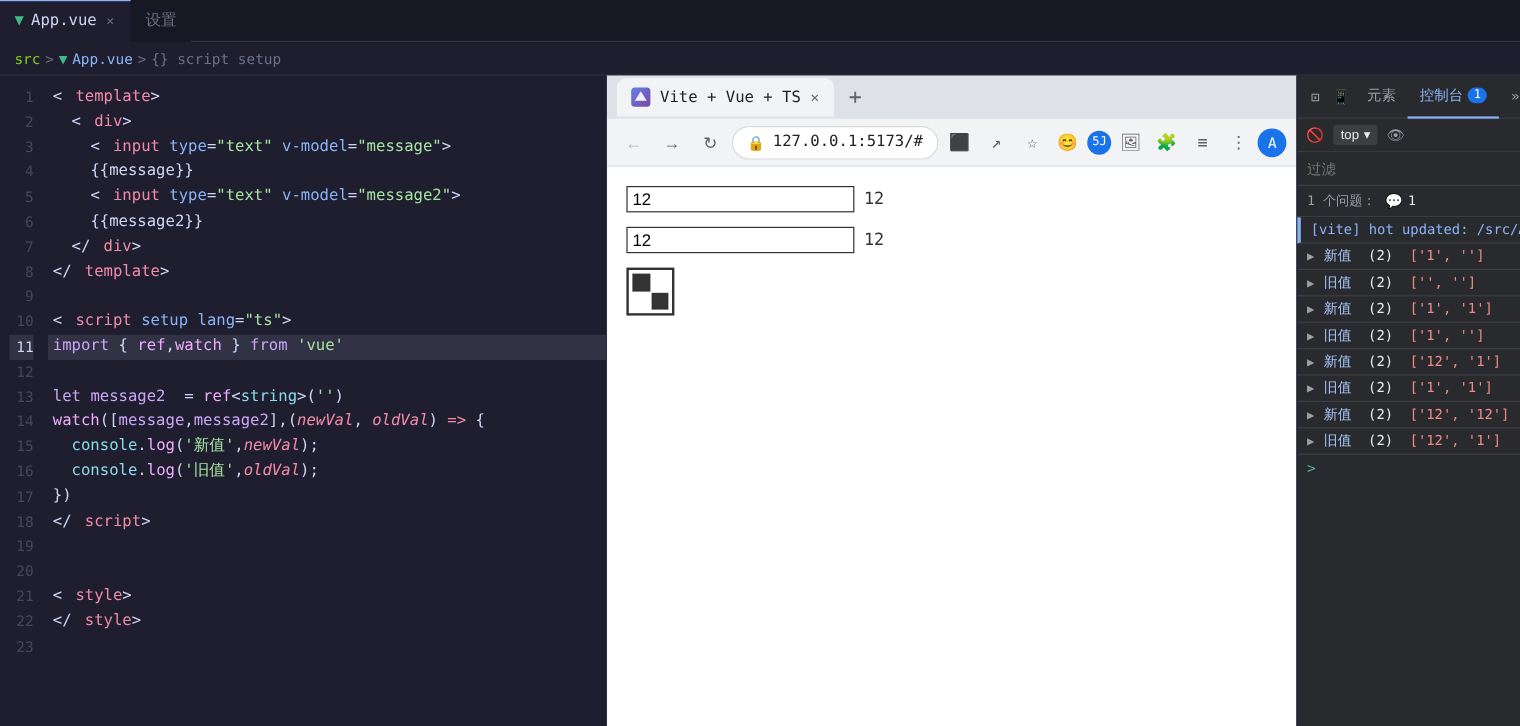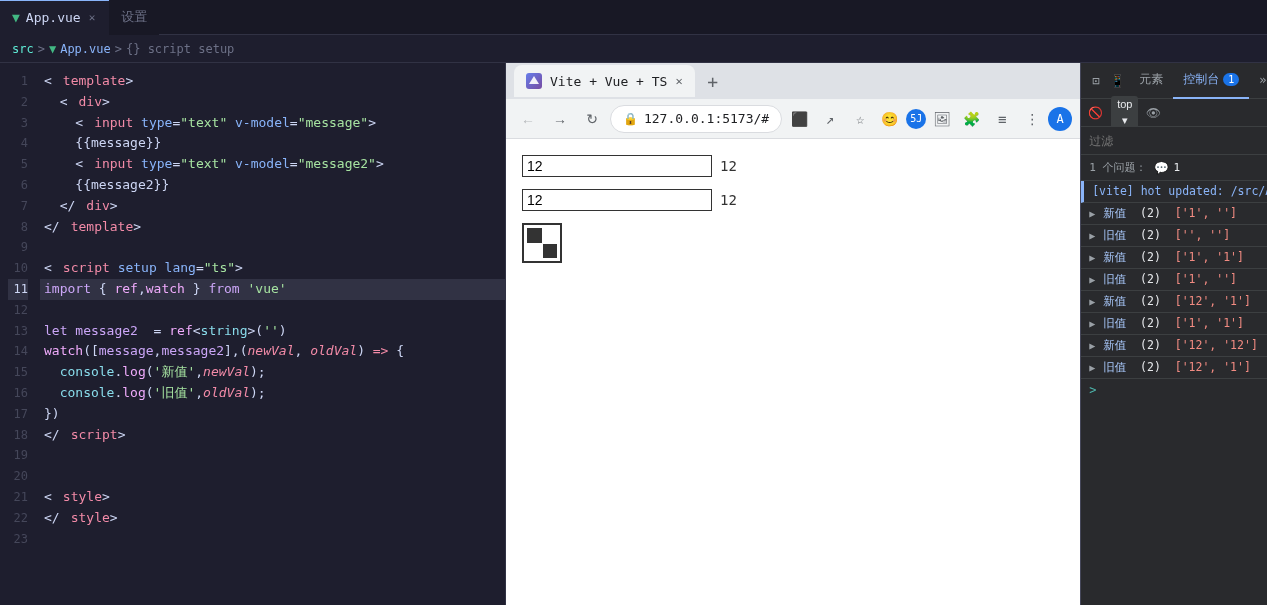--- a/index.html
+++ b/index.html
@@ -378,21 +378,20 @@
       display: flex;
       align-items: center;
       background: #3c3f41;
       border-radius: 3px;
       padding: 2px 6px;
       font-size: 11px;
       color: #e8eaed;
       gap: 4px;
       cursor: pointer;
       border: none;
-      flex-direction: column;
     }
 
     .devtools-filter-row {
       display: flex;
       align-items: center;
       background: #292a2d;
       border-bottom: 1px solid #3c3f41;
       height: 28px;
       padding: 0 8px;
       gap: 8px;
@@ -490,21 +489,21 @@
     <span style="color:#42b883;">▼</span>
     <span>App.vue</span>
     <span class="tab-close">✕</span>
   </div>
   <div class="tab inactive">
     <span>设置</span>
   </div>
 </div>
 
 <div class="breadcrumb">
-  <span style="cursor:pointer;color:#5eead4;">src</span>
+  <span style="cursor:pointer;color:#84cc16;">src</span>
   <span>&gt;</span>
   <span style="color:#42b883;">▼</span>
   <span style="cursor:pointer;color:#89b4fa;">App.vue</span>
   <span>&gt;</span>
   <span>{} script setup</span>
 </div>
 
 <div class="main-content">
 
   <div class="editor-panel">

